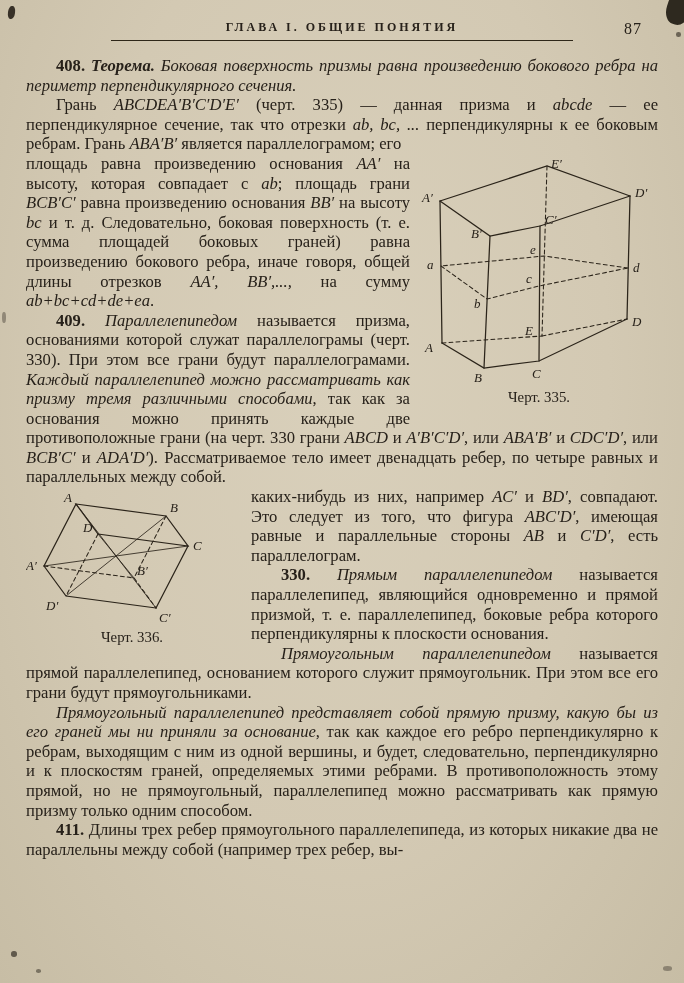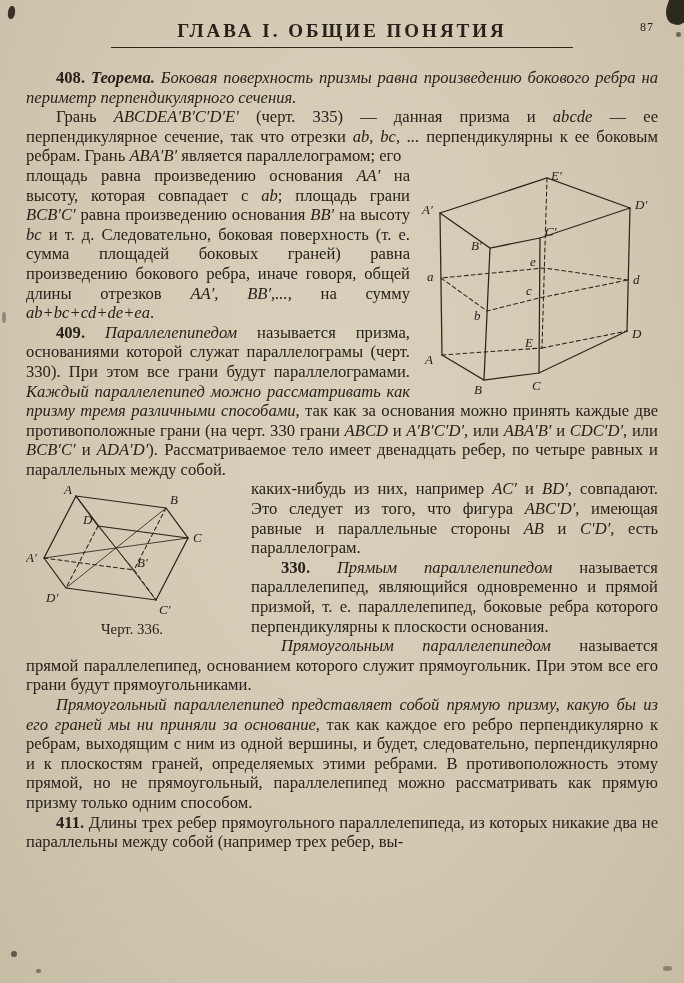--- a/index.html
+++ b/index.html
@@ -4,24 +4,24 @@
 <style>
   html,body{margin:0;padding:0;}
   body{width:684px;height:983px;background:#a89f8d;font-family:"Liberation Serif","DejaVu Serif",serif;}
   .page{
     position:relative;width:684px;height:983px;overflow:hidden;
     background:radial-gradient(ellipse at 50% 38%, #d9d0bb 0%, #d3c9b3 55%, #c7bda5 100%);
     color:#27211a;
   }
   .inner{position:absolute;left:26px;right:26px;top:20px;}
   .hdr{position:relative;height:30px;}
-  .running-head{display:block;text-align:center;font-weight:700;font-size:19px;letter-spacing:3px;}
-  .page-number{position:absolute;right:4px;top:0;font-size:12px;letter-spacing:1px;}
+  .running-head{display:block;text-align:center;font-weight:700;font-size:12px;letter-spacing:3px;}
+  .page-number{position:absolute;right:16px;top:0;font-size:16px;letter-spacing:1px;}
   .hdr-rule{width:462px;margin:5px auto 0;border-bottom:1.3px solid #2e2719;}
-  main{margin-top:18px;font-size:16.6px;line-height:19.6px;text-align:justify;}
+  main{margin-top:6px;font-size:16.6px;line-height:19.6px;text-align:justify;}
   .p{margin:0;text-indent:30px;}
   .cont{text-indent:0;font-family:Liberation Serif, serif;}
   .run-b{font-weight:700;}
   .run-i{font-style:italic;}
   .run-bi{font-weight:700;font-style:italic;}
   .fig-right{float:right;width:238px;margin:2px 0 3px 10px;}
   .fig-left{float:left;width:212px;margin:3px 13px 2px 0;}
   .fig svg{display:block;}
   .caption{text-align:center;font-size:14.8px;margin-top:2px;text-indent:0;}
   .e{stroke:#2b241a;stroke-width:1.25;fill:none;stroke-linecap:round;}
@@ -86,20 +86,21 @@
             <text class="lbl" x="54" y="152">b</text>
             <text class="lbl" x="106" y="127">c</text>
             <text class="lbl" x="213" y="116">d</text>
             <text class="lbl" x="105" y="179">E</text>
             <text class="lbl" x="5" y="196">A</text>
             <text class="lbl" x="54" y="226">B</text>
             <text class="lbl" x="112" y="222">C</text>
             <text class="lbl" x="212" y="170">D</text>
           </g>
         </svg>
+        <div class="caption">Черт. 335.</div>
       </div>
 
       <p class="p cont"><span>площадь равна произведению основания </span><span class="run-i">AA′</span><span> на высоту, которая совпадает с </span><span class="run-i">ab</span><span>; площадь грани </span><span class="run-i">BCB′C′</span><span> равна произведению основания </span><span class="run-i">BB′</span><span> на высоту </span><span class="run-i">bc</span><span> и т. д. Следовательно, боковая поверхность (т. е. сумма площадей боковых граней) равна произведению бокового ребра, иначе говоря, общей длины отрезков </span><span class="run-i">AA′, BB′,...,</span><span> на сумму </span><span class="run-i">ab+bc+cd+de+ea</span><span>.</span></p>
 
       <p class="p"><span class="run-b">409. </span><span class="run-i">Параллелепипедом</span><span> называется призма, основаниями которой служат параллелограмы (черт. 330). При этом все грани будут параллелограмами. </span><span class="run-i">Каждый параллелепипед можно рассматривать как призму тремя различными способами</span><span>, так как за основания можно принять каждые две противоположные грани (на черт. 330 грани </span><span class="run-i">ABCD</span><span> и </span><span class="run-i">A′B′C′D′</span><span>, или </span><span class="run-i">ABA′B′</span><span> и </span><span class="run-i">CDC′D′</span><span>, или </span><span class="run-i">BCB′C′</span><span> и </span><span class="run-i">ADA′D′</span><span>). Рассматриваемое тело имеет двенадцать ребер, по четыре равных и параллельных между собой.</span></p>
 
 
 
       <div class="fig fig-left">
         <svg width="212" height="136" viewBox="0 0 212 136">

